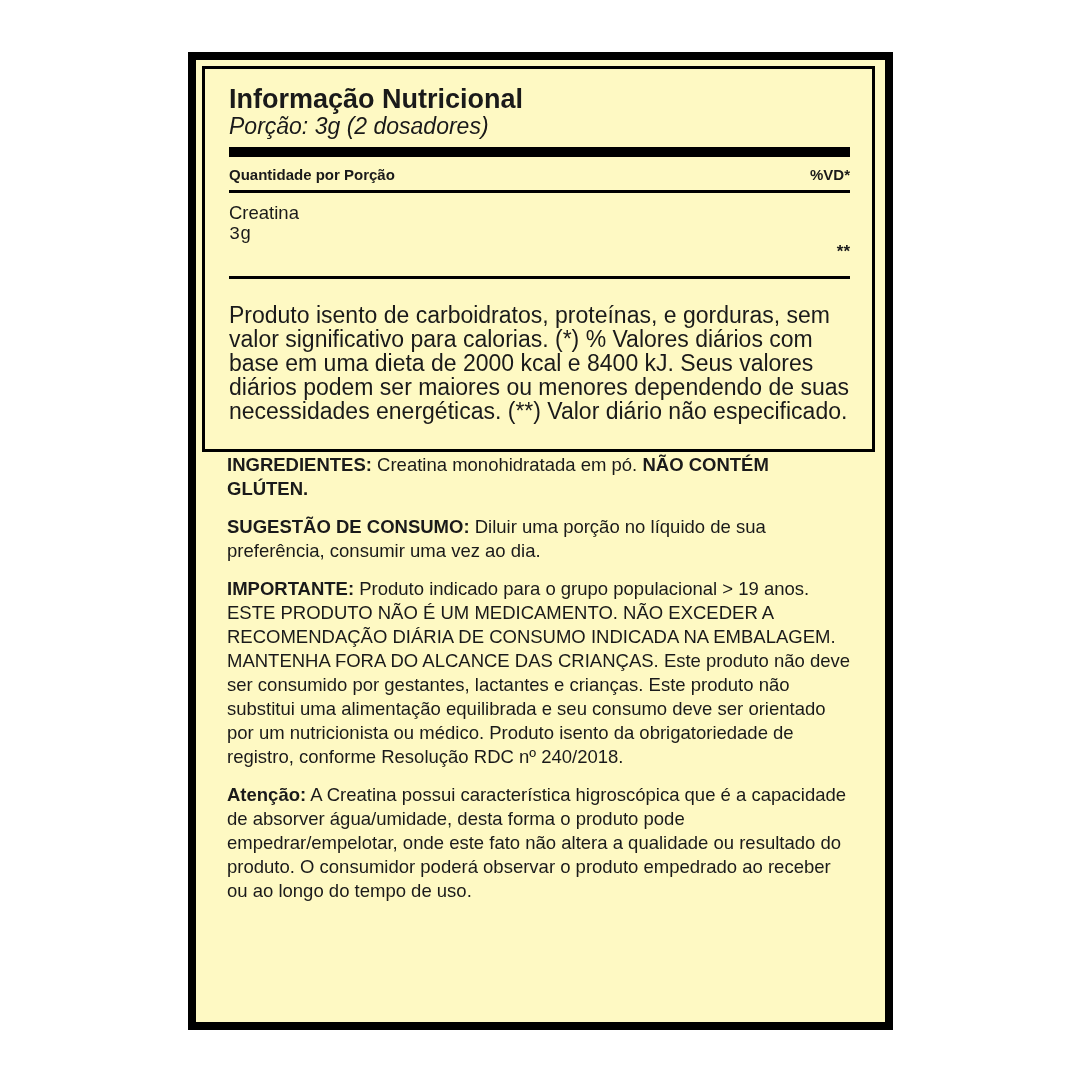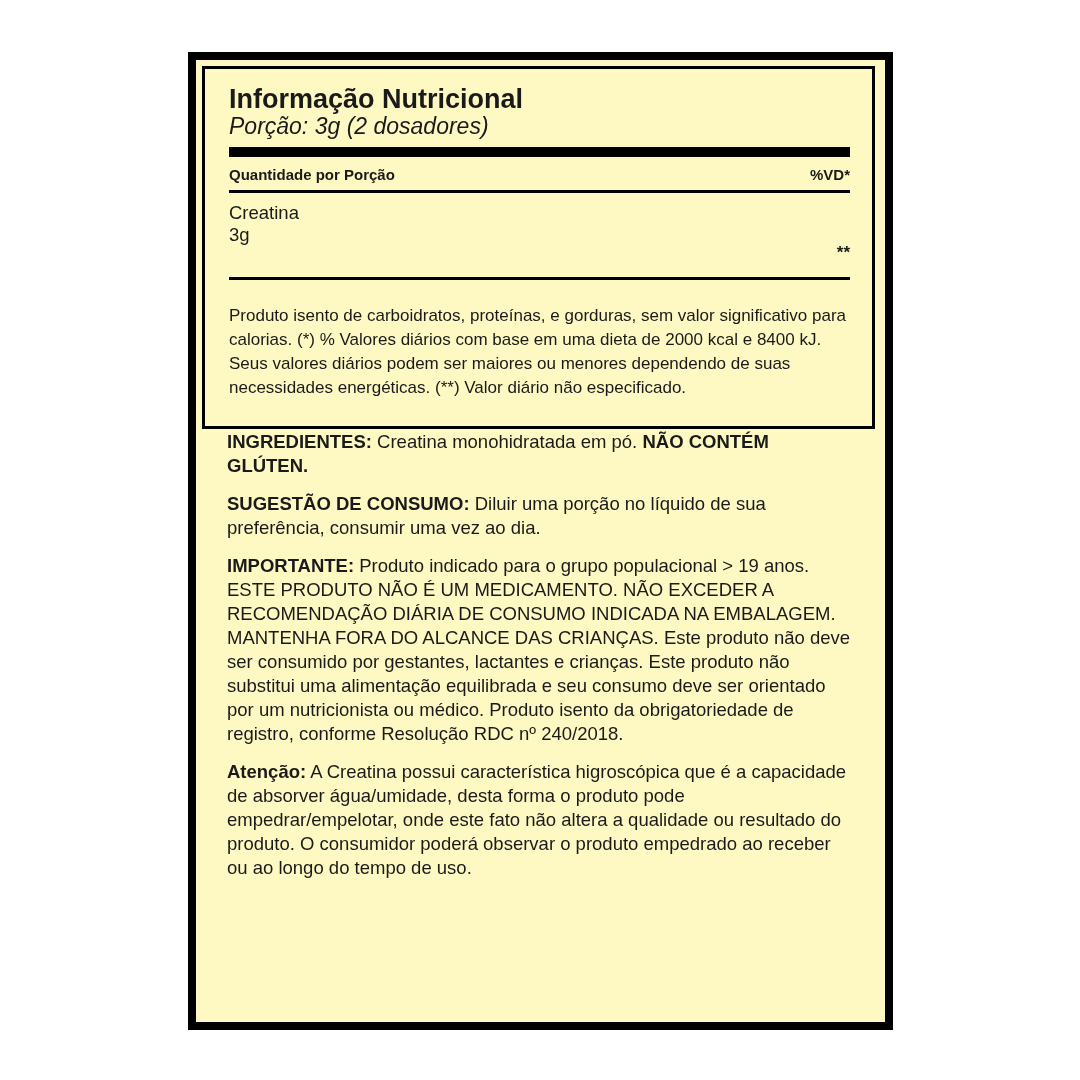--- a/index.html
+++ b/index.html
@@ -56,25 +56,25 @@
     height: 3px;
     background: #000000;
   }
   .table-row {
     display: flex;
     font-size: 18.5px;
     padding: 9px 0 11px 0;
     flex-direction: column;
   }
   .row-name  { width: 62%; }
-  .row-amount{ flex: 1; }
+  .row-amount{ flex: 1; font-family: Liberation Mono, monospace; }
   .row-dv    { text-align: right; position: relative; top: -3px; font-weight: bold; font-size: 17px; }
   .facts-footnote {
     margin-top: 24px;
-    font-size: 17px;
+    font-size: 23px;
     line-height: 24px;
   }
   .info-sections {
     padding: 1px 30px 0 31px;
   }
   .section {
     font-size: 18.5px;
     line-height: 24px;
     margin: 0 0 14px 0;
   }

